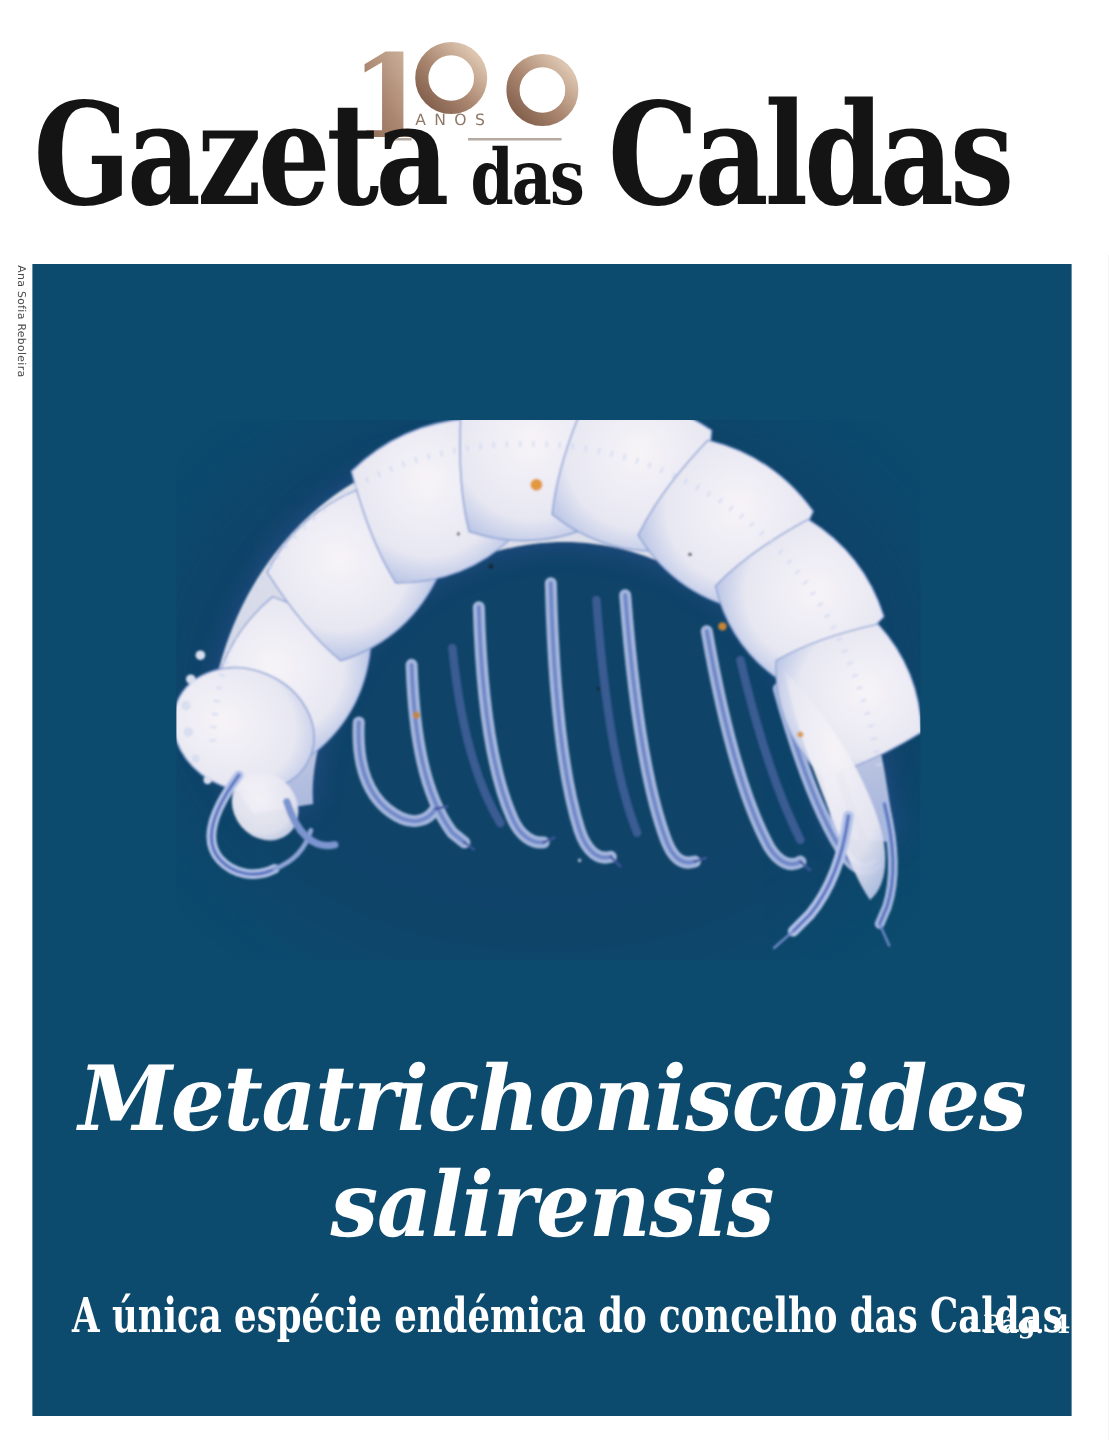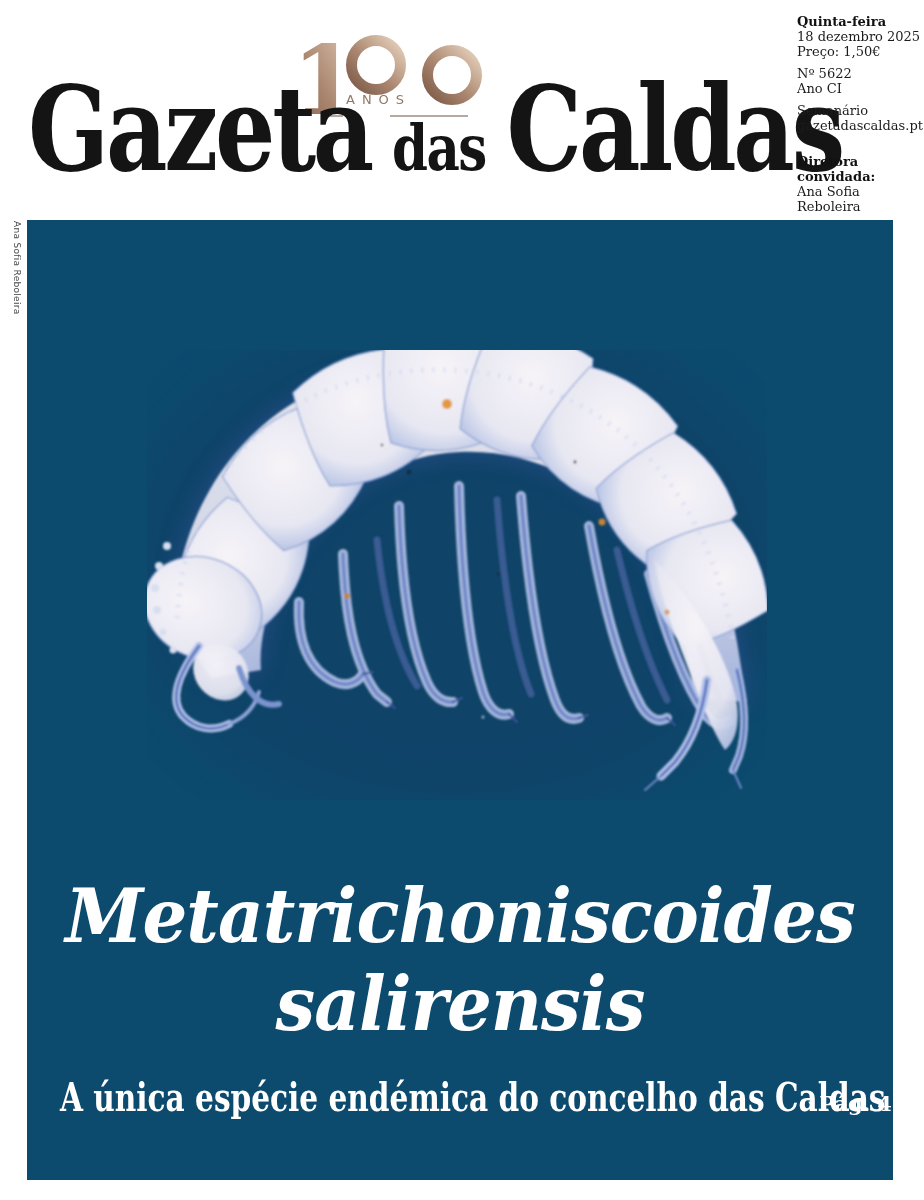--- a/index.html
+++ b/index.html
@@ -75,39 +75,20 @@
     <line x1="33" y1="98" x2="53" y2="98" stroke="#b5aaa1" stroke-width="2.2"></line>
     <line x1="100" y1="98" x2="178" y2="98" stroke="#b5aaa1" stroke-width="2.2"></line>
   </svg>
 
   <div class="masthead-title">
     <span class="big">Gazeta</span>
     <span class="small">das</span>
     <span class="big">Caldas</span>
   </div>
 
-  <div class="info">
-    <div class="blk">
-      <p class="b">Quinta-feira</p>
-      <p>18 dezembro 2025</p>
-      <p>Preço: 1,50€</p>
-    </div>
-    <div class="blk">
-      <p>Nº 5622</p>
-      <p>Ano CI</p>
-    </div>
-    <div class="blk">
-      <p>Semanário</p>
-      <p>gazetadascaldas.pt</p>
-    </div>
-    <div class="blk blk-director">
-      <p class="b">Diretora convidada:</p>
-      <p>Ana Sofia Reboleira</p>
-    </div>
-  </div>
 
   <div class="credit">Ana Sofia Reboleira</div>
 
   <div class="photo">
 
     <svg class="isopod" viewBox="0 0 620 450">
       <defs>
         <linearGradient id="bodyg" x1="0" y1="0" x2="0" y2="1">
           <stop offset="0" stop-color="#f4f2f7"></stop>
           <stop offset=".55" stop-color="#e4e4f0"></stop>

